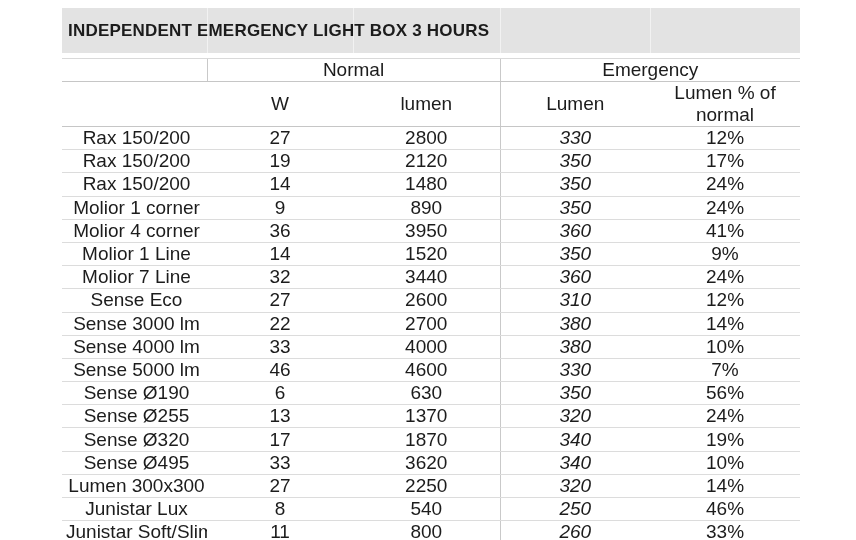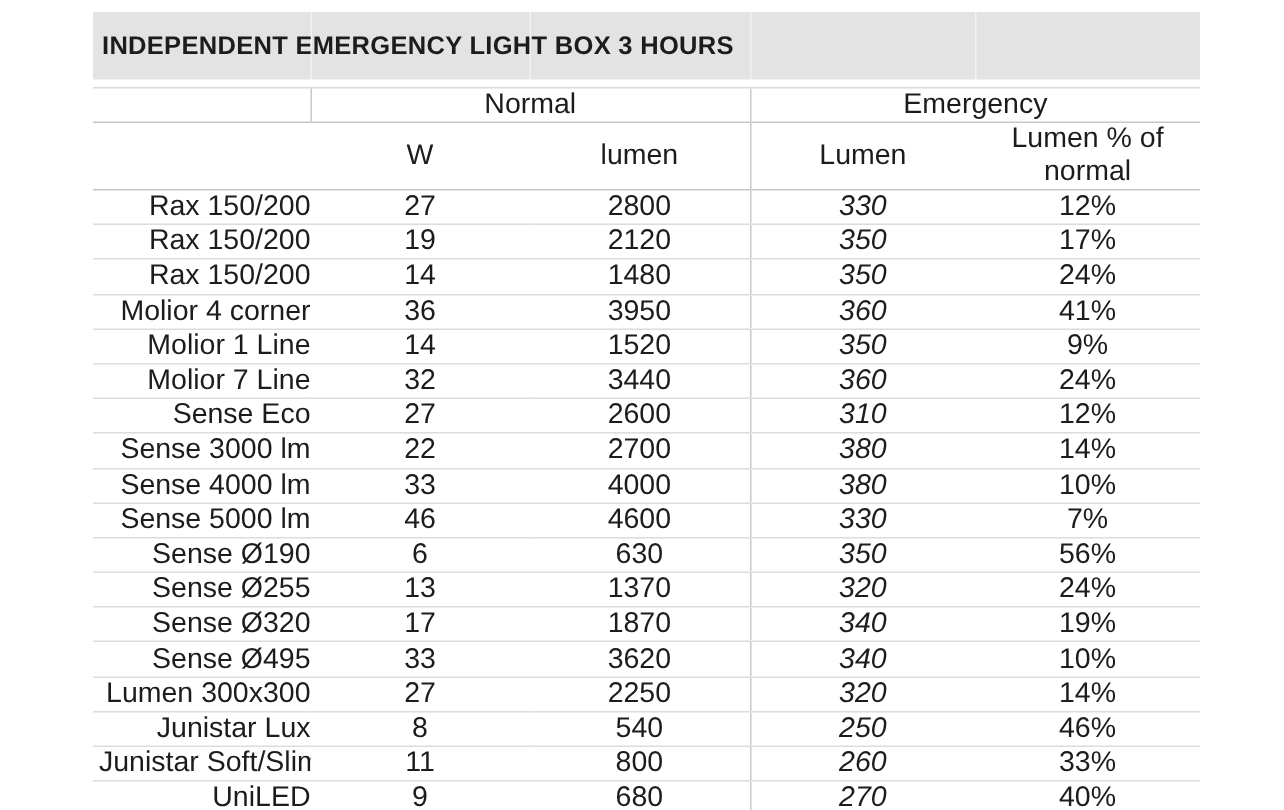--- a/index.html
+++ b/index.html
@@ -63,21 +63,21 @@
   }
   .sub-row th.col-3 { border-left: 1px solid #c9c9c9; }
   .data-row td {
     height: 22.2px;
     text-align: center;
     border-bottom: 1px solid #dcdcdc;
     white-space: nowrap;
     overflow: hidden;
   }
   .data-row td.col-0 {
-    text-align: right;
+    text-align: center;
     padding-left: 4px;
   }
   .data-row td.col-3 { border-left: 1px solid #c9c9c9; font-style: italic; }
 </style>
 </head>
 <body>
 
 <div class="sheet">
 
   <div class="title-bar">
@@ -126,20 +126,27 @@
           <td class="col-4">17%</td>
         </tr>
         <tr class="data-row">
           <td class="col-0">Rax 150/200</td>
           <td class="col-1">14</td>
           <td class="col-2">1480</td>
           <td class="col-3">350</td>
           <td class="col-4">24%</td>
         </tr>
         <tr class="data-row">
+          <td class="col-0">Molior 1 corner</td>
+          <td class="col-1">9</td>
+          <td class="col-2">890</td>
+          <td class="col-3">350</td>
+          <td class="col-4">24%</td>
+        </tr>
+        <tr class="data-row">
           <td class="col-0">Molior 4 corner</td>
           <td class="col-1">36</td>
           <td class="col-2">3950</td>
           <td class="col-3">360</td>
           <td class="col-4">41%</td>
         </tr>
         <tr class="data-row">
           <td class="col-0">Molior 1 Line</td>
           <td class="col-1">14</td>
           <td class="col-2">1520</td>

